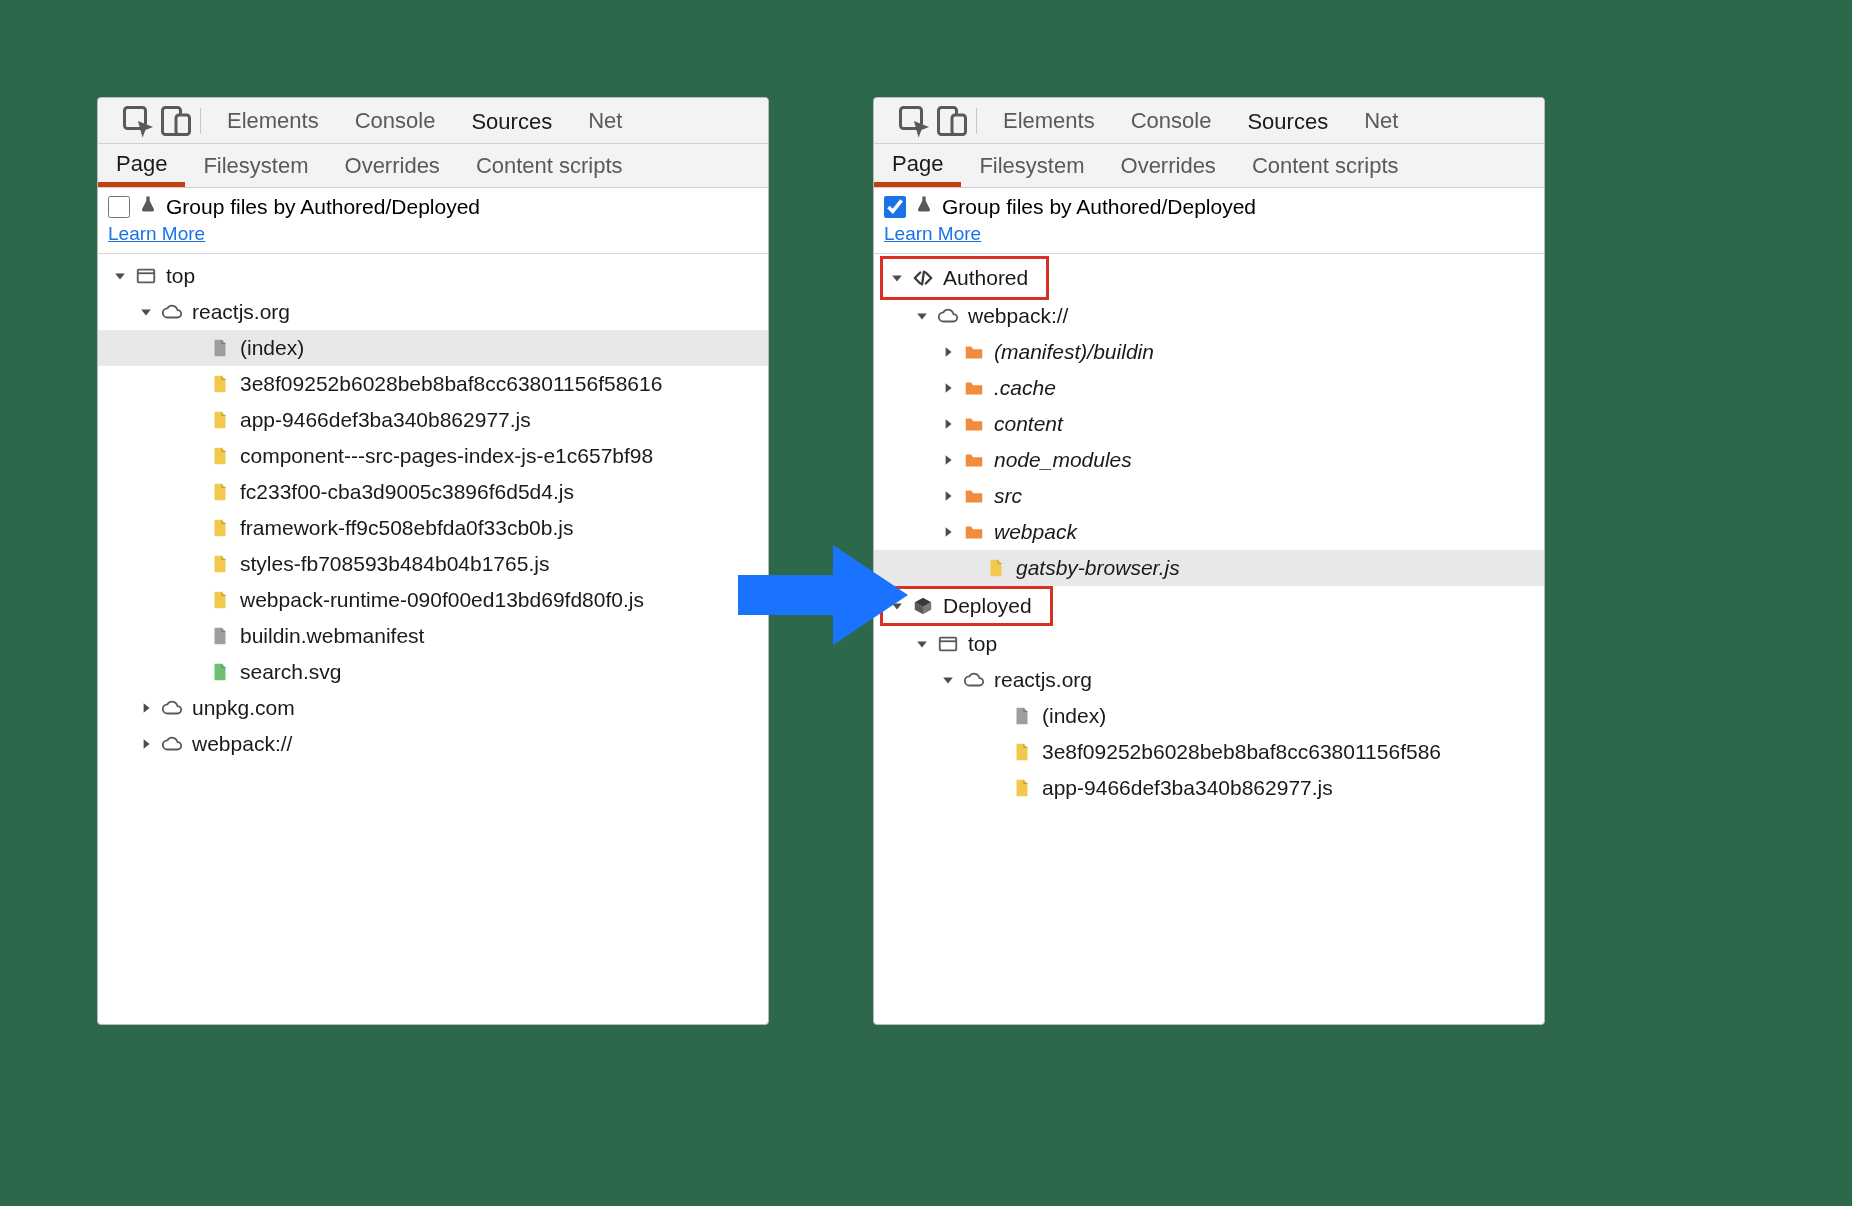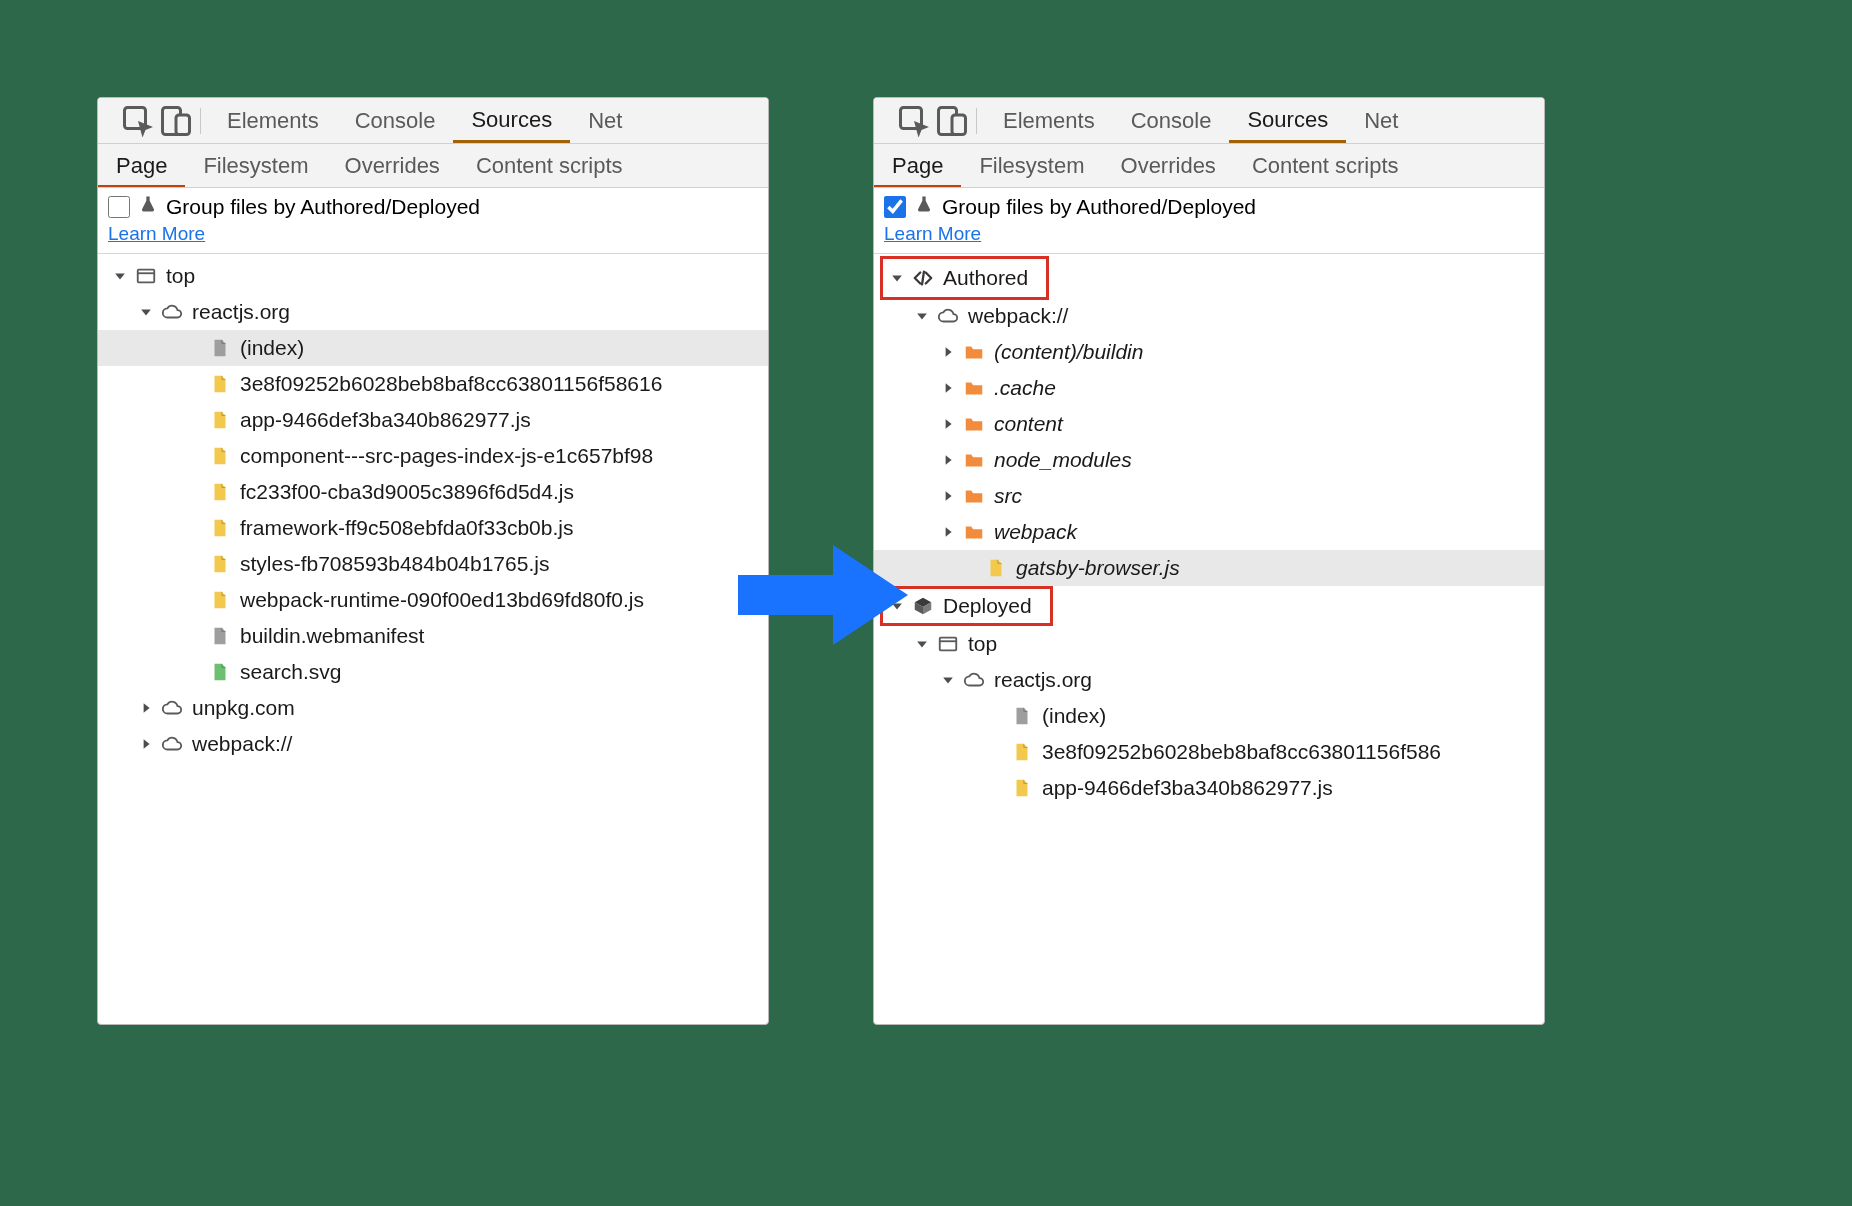--- a/index.html
+++ b/index.html
@@ -36,41 +36,41 @@
   .topbar .icon-slot { width: 36px; height: 36px; display:flex; align-items:center; justify-content:center; margin-right:2px; }
   .topbar .divider { width:1px; height:26px; background:#c7c7c7; margin:0 8px 0 4px; }
   .topbar .tab {
     padding: 0 18px;
     height: 46px;
     display: flex;
     align-items: center;
     cursor: pointer;
     white-space: nowrap;
   }
-  .topbar .tab.active { color:#1a1a1a; border-bottom: 4px solid #a16207; padding-top:3px; }
+  .topbar .tab.active { color:#1a1a1a; border-bottom: 1px solid #a16207; padding-top:3px; }
 
   
   .subbar {
     display: flex;
     align-items: center;
     height: 44px;
     border-bottom: 1px solid #d0d0d0;
     background: #f3f3f3;
     font-size: 22px;
     color: #5a5a5a;
     overflow: hidden;
   }
   .subbar .tab {
     padding: 0 18px;
     height: 44px;
     display:flex; align-items:center;
     cursor:pointer;
     white-space: nowrap;
   }
-  .subbar .tab.active { color:#1a1a1a; border-bottom: 3px solid #c2410c; padding-top:3px; }
+  .subbar .tab.active { color:#1a1a1a; border-bottom: 6px solid #c2410c; padding-top:3px; }
 
   
   .groupby {
     display:flex;
     flex-direction: column;
     padding: 6px 10px 8px 10px;
     border-bottom: 1px solid #d8d8d8;
     font-size: 21px;
   }
   .groupby-row { display:flex; align-items:center; gap:8px; }
@@ -444,21 +444,21 @@
         <span class="disclosure">
           <svg>
             <use href="#tri-right"></use>
           </svg>
         </span>
         <span class="node-icon">
           <svg fill="#f28b3b">
             <use href="#ic-folder"></use>
           </svg>
         </span>
-        <span class="italic">(content)/buildin</span>
+        <span class="italic">(manifest)/buildin</span>
       </div>
       <div class="tree-row">
         <span class="indent" style="width:66px"></span>
         <span class="disclosure">
           <svg>
             <use href="#tri-right"></use>
           </svg>
         </span>
         <span class="node-icon">
           <svg fill="#f28b3b">

